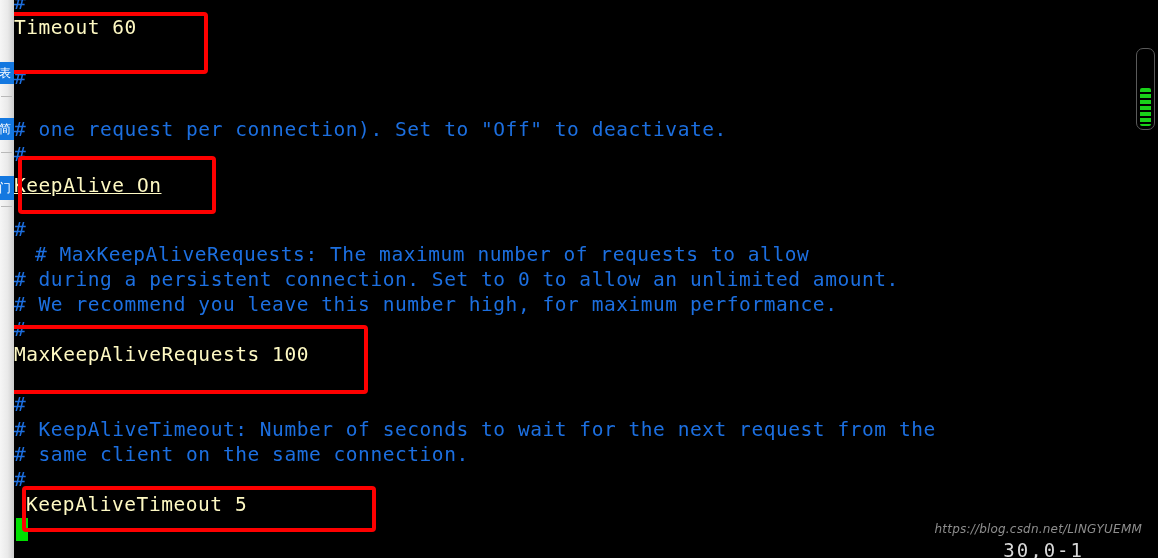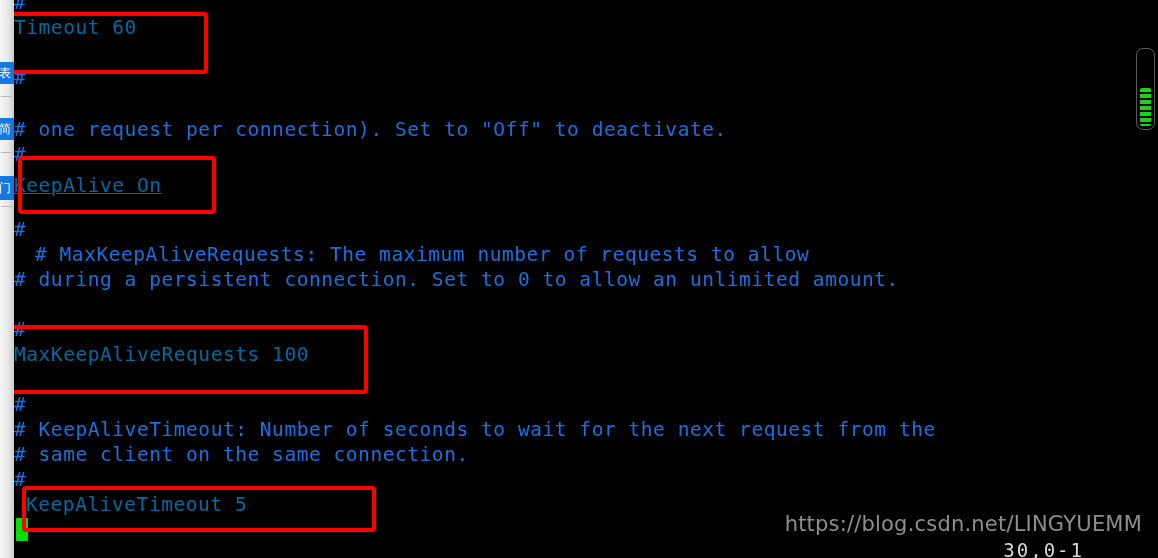--- a/index.html
+++ b/index.html
@@ -63,21 +63,21 @@
   .line {
     position: absolute;
     left: 0;
     height: 25px;
     line-height: 25px;
     font-size: 19.5px;
     letter-spacing: 0.55px;
     white-space: pre;
   }
   .comment { color: #1c6fe0; }
-  .directive { color: #0369a1; }
+  .directive { color: #fef9c3; }
 
   
   .redbox {
     position: absolute;
     border: 4px solid #fe0000;
     border-radius: 4px;
     box-sizing: border-box;
     background: transparent;
     z-index: 25;
   }
@@ -111,24 +111,25 @@
     border-radius: 2px;
   }
 
   
   #watermark {
     position: absolute;
     right: 16px;
     bottom: 22px;
     color: #8e8e8e;
     font-family: "DejaVu Sans", "Liberation Sans", sans-serif;
-    font-size: 21px;
+    font-size: 12px;
     letter-spacing: 0.2px;
     z-index: 35;
     white-space: nowrap;
+    font-style: italic;
   }
   #statusline {
     position: absolute;
     right: 74px;
     bottom: -3px;
     color: #d8d8d8;
     font-size: 19px;
     letter-spacing: 2px;
     z-index: 34;
     white-space: nowrap;
@@ -151,20 +152,21 @@
   <div id="term">
       <div class="line comment" style="top: -10px;">#</div>
       <div class="line directive" style="top: 15px;">Timeout 60</div>
       <div class="line comment" style="top: 65px;">#</div>
       <div class="line comment" style="top: 117px;"># one request per connection). Set to "Off" to deactivate.</div>
       <div class="line comment" style="top: 142px;">#</div>
       <div class="line directive" style="top: 173px; text-decoration: underline;">KeepAlive On</div>
       <div class="line comment" style="top: 217px;">#</div>
       <div class="line comment" style="top: 242px; padding-left: 21px;"># MaxKeepAliveRequests: The maximum number of requests to allow</div>
       <div class="line comment" style="top: 267px;"># during a persistent connection. Set to 0 to allow an unlimited amount.</div>
+      <div class="line comment" style="top: 292px;"># We recommend you leave this number high, for maximum performance.</div>
       <div class="line comment" style="top: 317px;">#</div>
       <div class="line directive" style="top: 342px;">MaxKeepAliveRequests 100</div>
       <div class="line comment" style="top: 392px;">#</div>
       <div class="line comment" style="top: 417px; text-align: center;"># KeepAliveTimeout: Number of seconds to wait for the next request from the</div>
       <div class="line comment" style="top: 442px; text-align: center;"># same client on the same connection.</div>
       <div class="line comment" style="top: 467px;">#</div>
       <div class="line directive" style="top: 492px; margin-left: 12px;">KeepAliveTimeout 5</div>
     </div>
 
   <div id="cursor" style="left: 16px; top: 518px; width: 12px; height: 23px; background: rgb(0, 224, 0);"></div>

